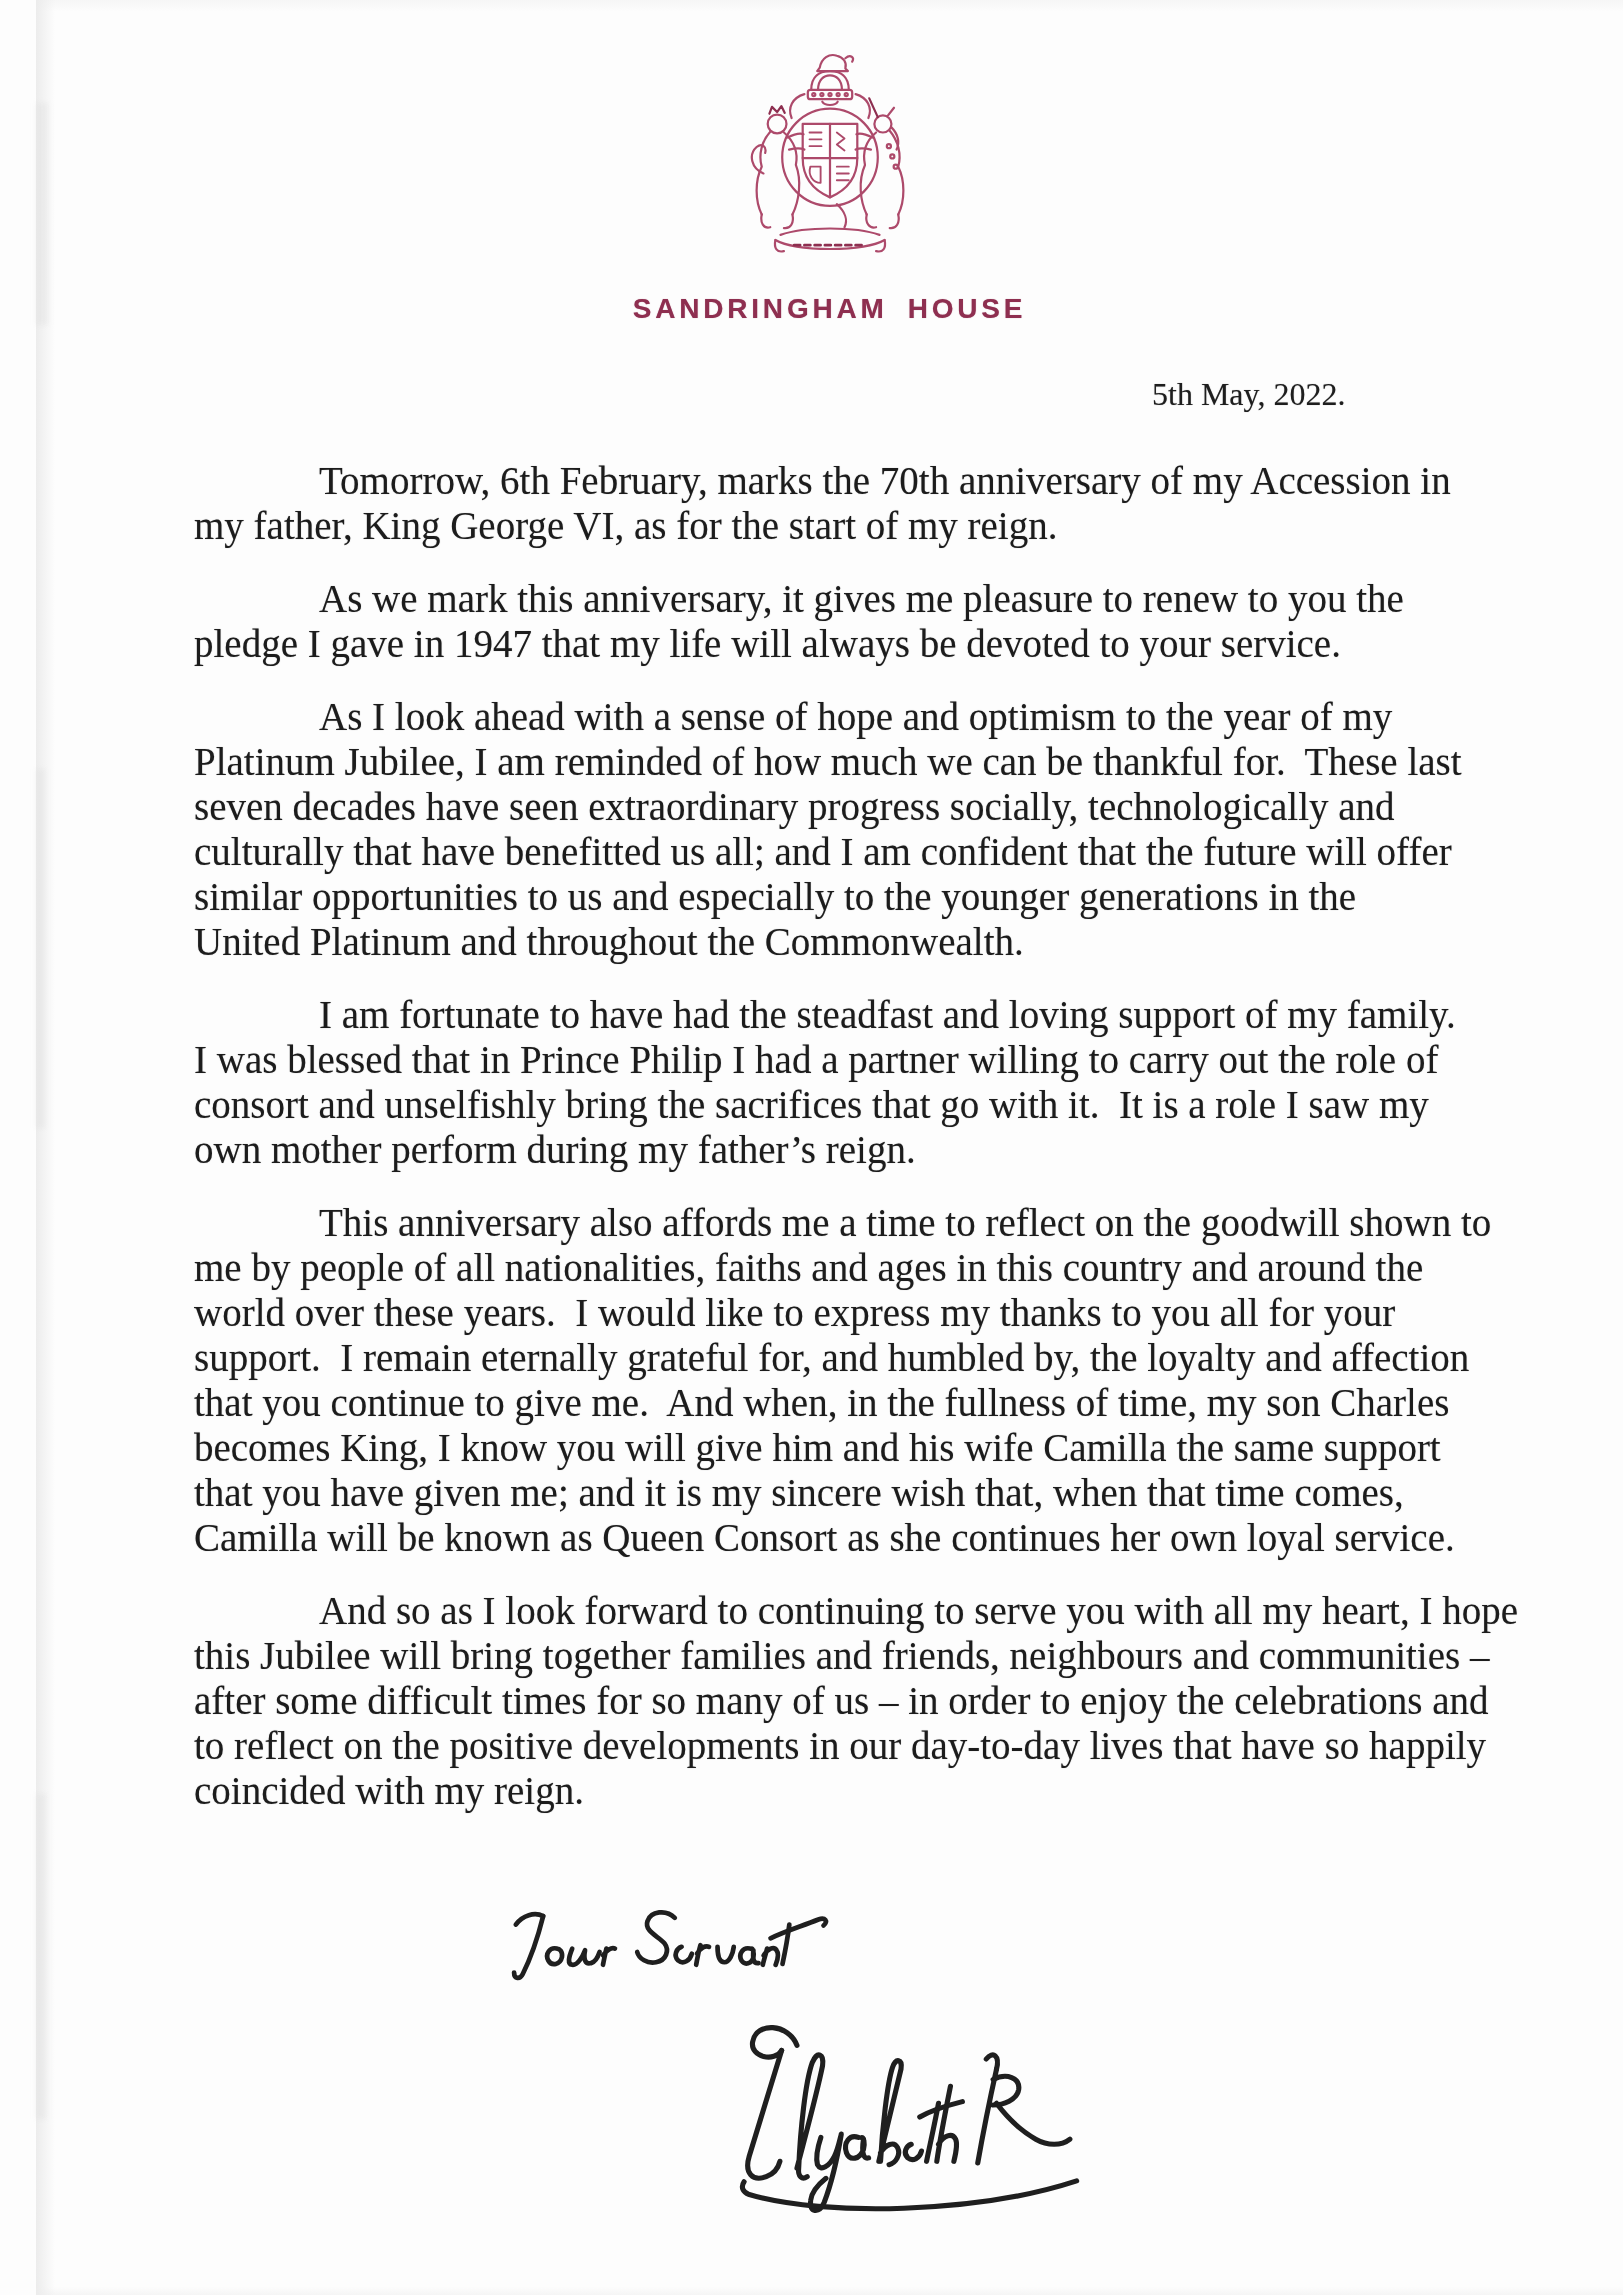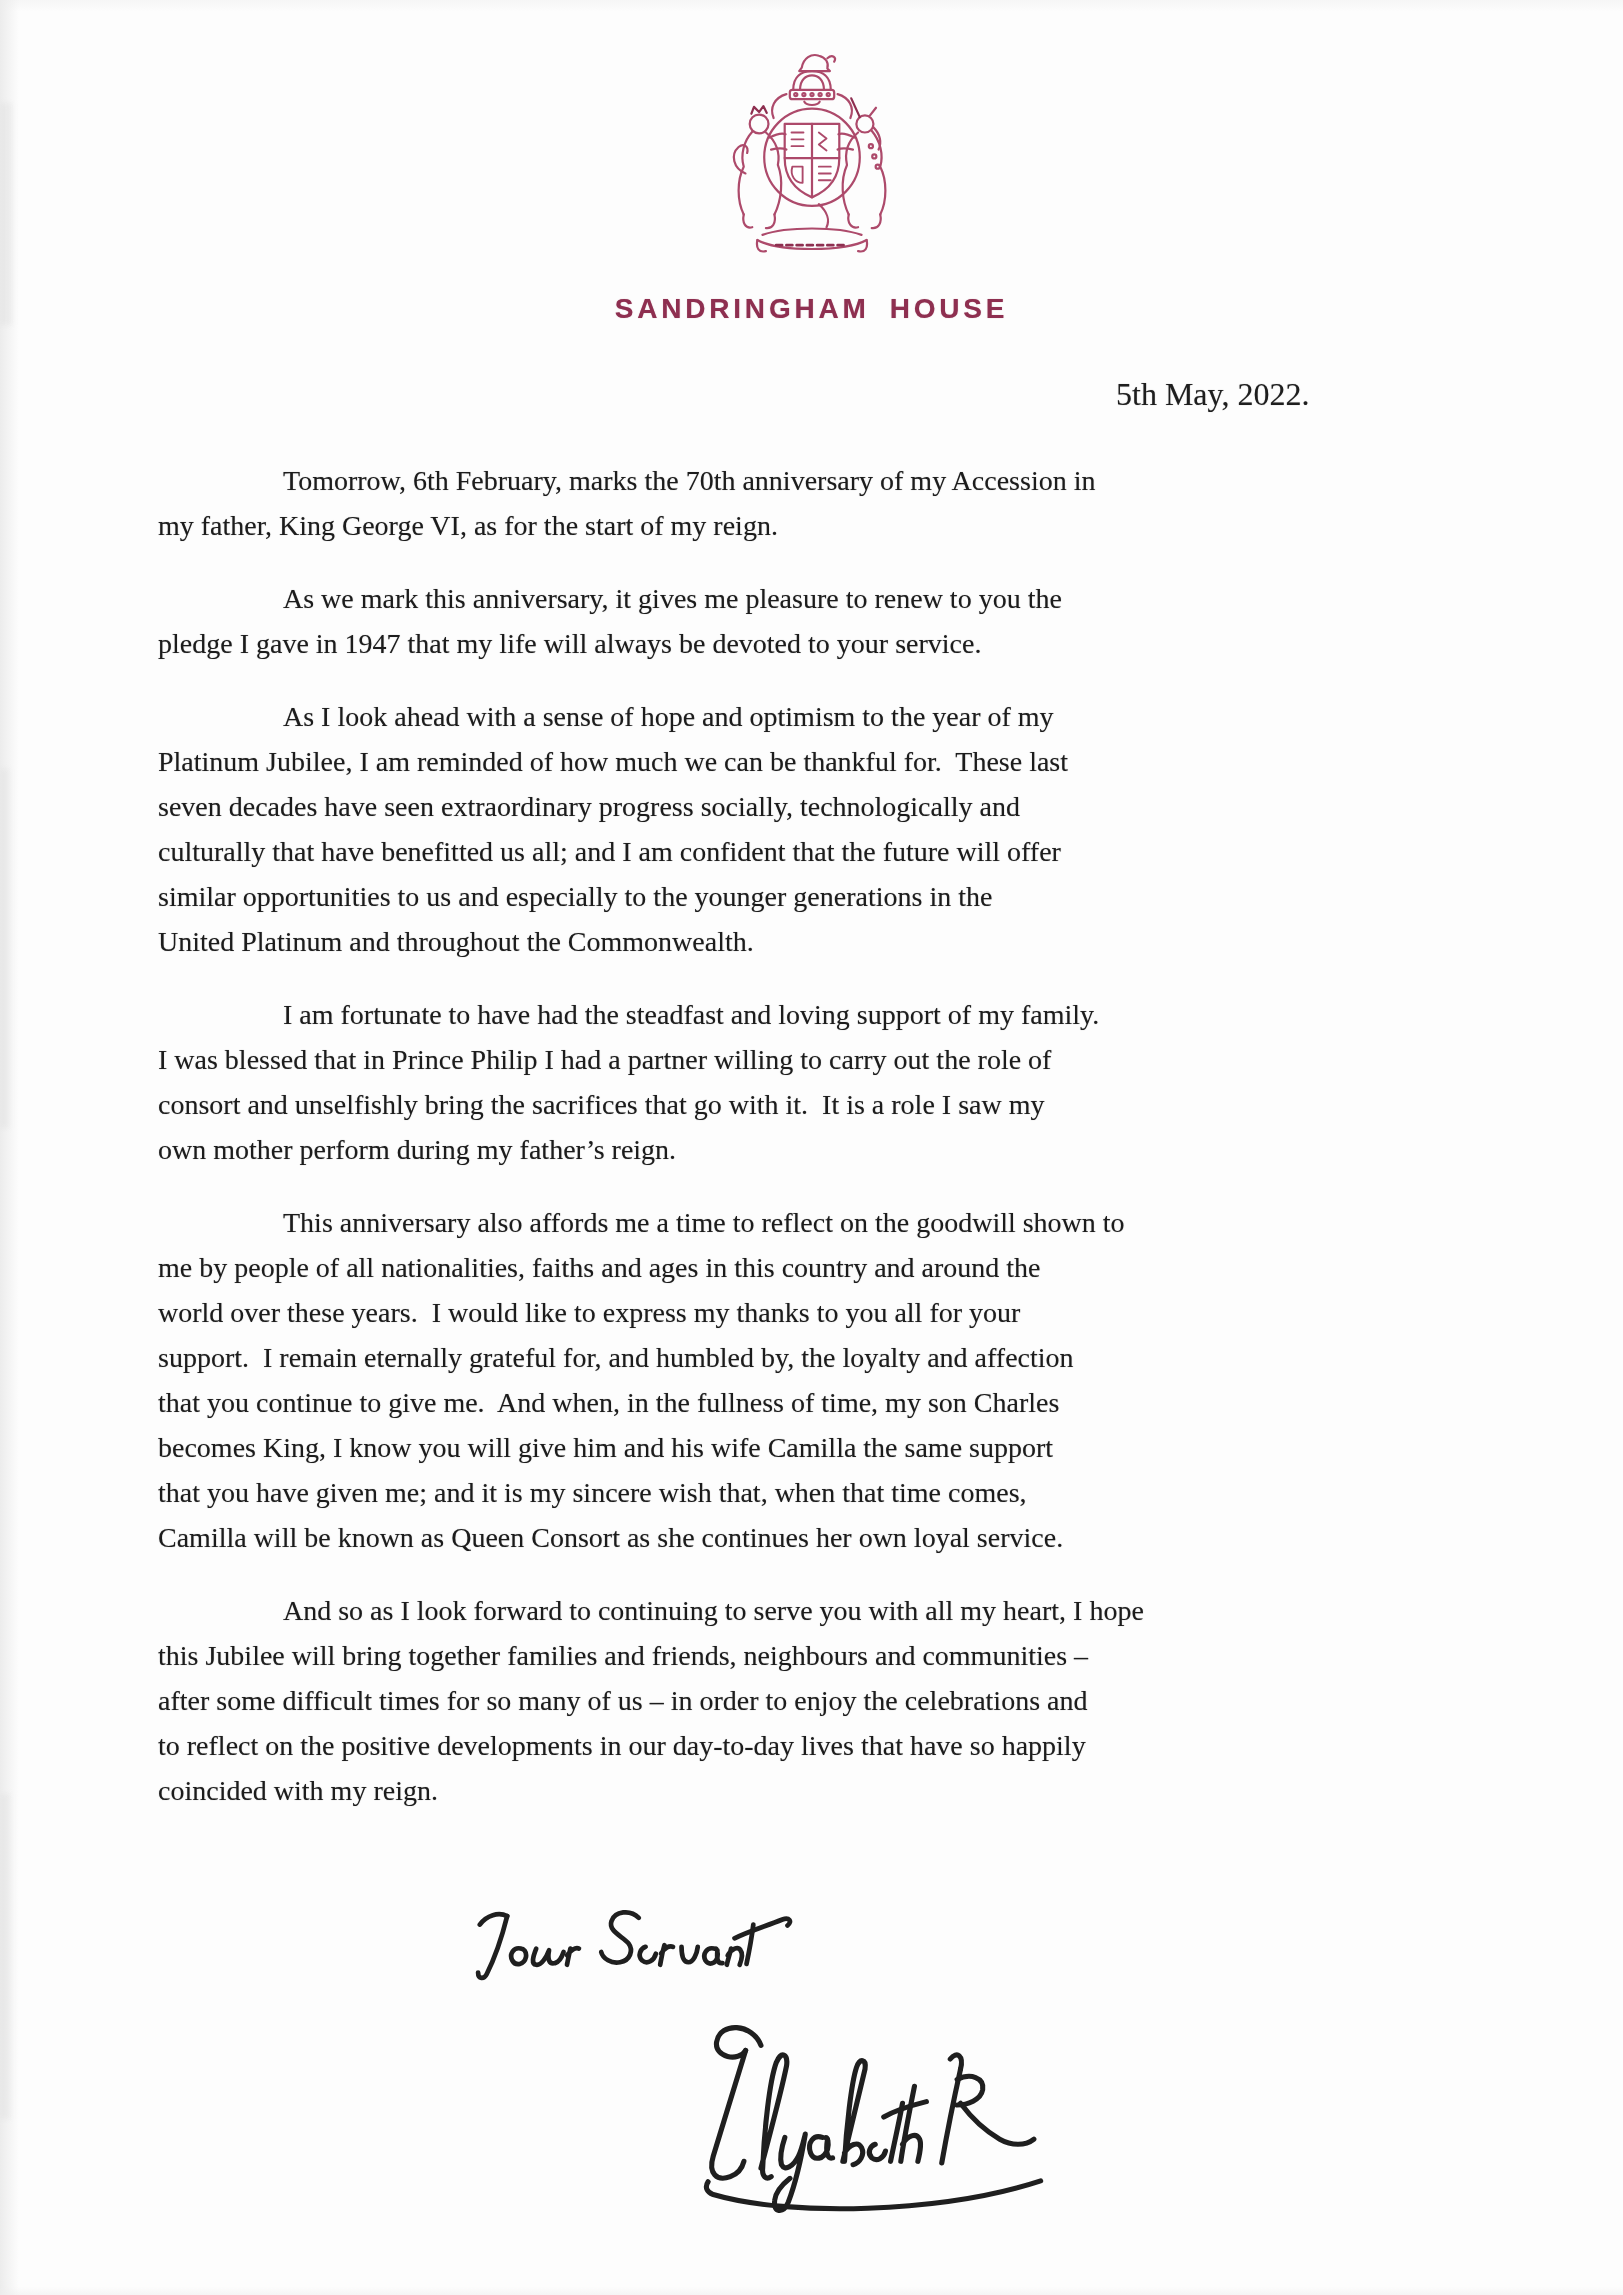--- a/index.html
+++ b/index.html
@@ -9,20 +9,21 @@
     font-family:"Liberation Serif", serif;
   }
   
   .page{
     position:absolute;inset:0;
     background:
       linear-gradient(90deg, #ececec 0px, rgba(255,255,255,0) 19px),
       linear-gradient(180deg, #f6f6f6 0px, rgba(255,255,255,0) 12px),
       linear-gradient(0deg, #f5f5f5 0px, rgba(255,255,255,0) 8.5px),
       #fdfdfd;
+    margin-left: 36px;
   }
   .streak{position:absolute;background:rgba(210,210,210,.25);filter:blur(2.6px);}
   .streak.s1{left:0;top:103px;width:12px;height:222px;}
   .streak.s2{left:0;top:769px;width:8.5px;height:359px;}
   .streak.s3{left:0;top:1794px;width:10.3px;height:325px;}
 
   .crest{
     position:absolute;top:44px;left:50%;transform:translateX(-50%);
     width:256px;height:212px;
   }
@@ -38,21 +39,21 @@
     position:absolute;top:376px;left:1116px;
     font-size:32px;color:#1e1e1e;white-space:pre;
     text-shadow:0 0 1px rgba(20,20,20,.38);
   }
   .body-text{
     position:absolute;top:458px;left:158px;
   }
   .para{margin:0 0 28px 0;}
   .letter-line{
     white-space:pre;
-    font-size:28px;line-height:45px;color:#1c1c1c;
+    font-size:39px;line-height:45px;color:#1c1c1c;
     text-shadow:0 0 1px rgba(20,20,20,.38);
   }
   .para .first{padding-left:125px;}
 
   .sig-valediction{position:absolute;left:461px;top:1898px;width:359px;height:96px;}
   .sig-name{position:absolute;left:660px;top:2001px;width:410px;height:249px;}
   .ink{stroke:#1f1f1f;fill:none;stroke-linecap:round;stroke-linejoin:round;}
   .crest-stroke{stroke:#ad4a6b;fill:none;stroke-linecap:round;stroke-linejoin:round;}
   .crest-dark{stroke:#8e2f50;}
 </style>

